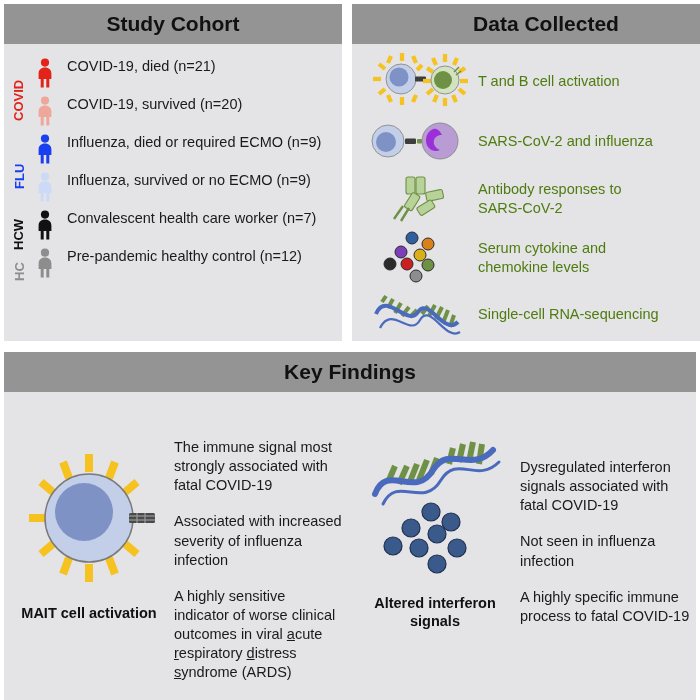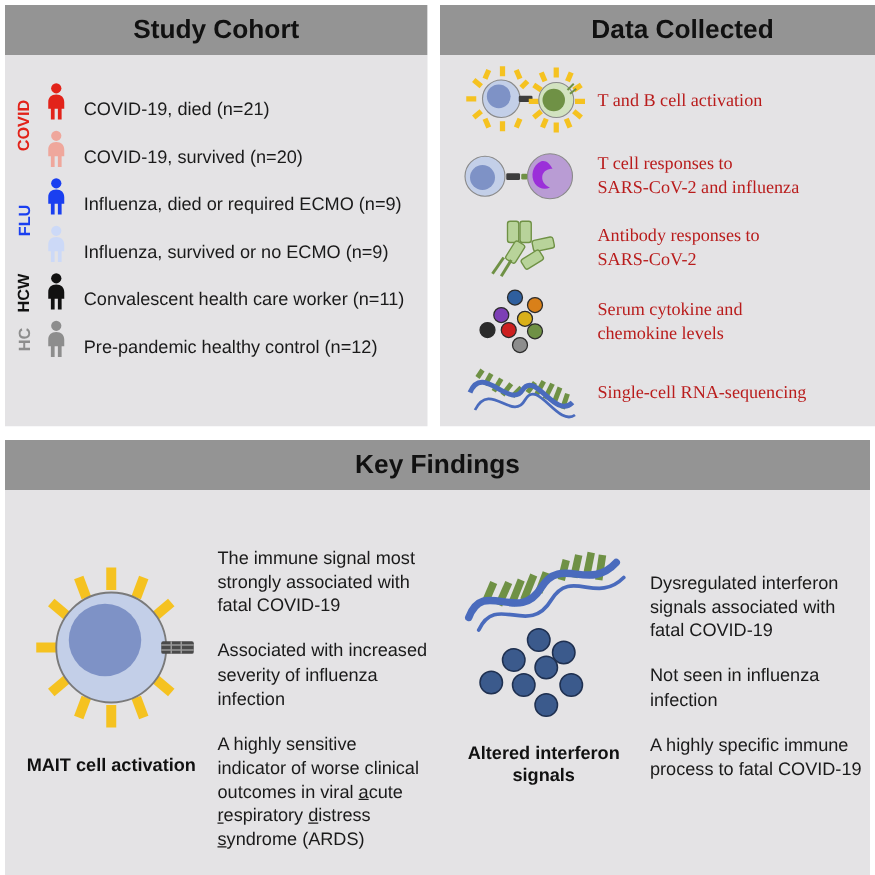--- a/index.html
+++ b/index.html
@@ -26,21 +26,21 @@
 
   
   #panel-cohort{left:4px;top:4px;width:338px;height:337px;}
   #panel-data{left:352px;top:4px;width:388px;height:337px;}
   #panel-findings{left:4px;top:352px;width:692px;height:408px;}
 
   
   .cohort-list{position:relative;padding:14px 0 0 0;}
   .cohort-row{
     position:relative;
-    display:flex;align-items:flex-end;
+    display:flex;align-items:flex-start;
     height:38px;
   }
   .cohort-icon{width:30px;margin-left:26px;display:flex;justify-content:center;align-items:center;}
   .cohort-label{
     font-size:14.5px;color:#1a1a1a;margin-left:7px;white-space:nowrap;
   }
   .grouptag{
     position:absolute;
     writing-mode:vertical-rl;
     transform:rotate(180deg);
@@ -52,21 +52,21 @@
   }
   #tag-covid{left:8px;top:20px;height:72px;color:#e2231a;}
   #tag-flu{left:9px;top:96px;height:72px;color:#1a3ff0;}
   #tag-hcw{left:8px;top:172px;height:36px;color:#111111;}
   #tag-hc{left:9px;top:210px;height:36px;color:#8d8d8d;}
 
   
   .data-list{padding-top:6px;}
   .data-row{display:flex;align-items:center;min-height:52px;}
   .data-fig{width:126px;flex:0 0 126px;display:flex;justify-content:center;align-items:center;}
-  .data-text{font-size:14.5px;color:#b91c1c;line-height:1.3;font-family:Liberation Serif, serif;}
+  .data-text{font-size:14.5px;color:#4d7c0f;line-height:1.3;}
 
   
   .findings-body{display:flex;height:304px;}
   .find-col{flex:1;display:flex;align-items:flex-start;}
   .find-fig-wrap{
     width:170px;flex:0 0 170px;
     display:flex;flex-direction:column;align-items:center;justify-content:center;
     padding-top:48px;
   }
   .find-fig-label{
@@ -135,21 +135,21 @@
         <div class="cohort-label">Influenza, survived or no ECMO (n=9)</div>
       </div>
 
       <div class="cohort-row">
         <div class="cohort-icon">
           <svg width="22" height="30" viewBox="0 0 22 30">
               <circle cx="11" cy="4.6" r="4.1" fill="#111111"></circle>
               <path d="M11 9.6c-4 0-6.4 2.3-6.4 6.2v5.1h2.1v8.6h3.0v-8.6h2.6v8.6h3.0v-8.6h2.1v-5.1c0-3.9-2.4-6.2-6.4-6.2z" fill="#111111"></path>
             </svg>
         </div>
-        <div class="cohort-label">Convalescent health care worker (n=11)</div>
+        <div class="cohort-label">Convalescent health care worker (n=7)</div>
       </div>
 
       <div class="cohort-row">
         <div class="cohort-icon">
           <svg width="22" height="30" viewBox="0 0 22 30">
               <circle cx="11" cy="4.6" r="4.1" fill="#8d8d8d"></circle>
               <path d="M11 9.6c-4 0-6.4 2.3-6.4 6.2v5.1h2.1v8.6h3.0v-8.6h2.6v8.6h3.0v-8.6h2.1v-5.1c0-3.9-2.4-6.2-6.4-6.2z" fill="#8d8d8d"></path>
             </svg>
         </div>
         <div class="cohort-label">Pre-pandemic healthy control (n=12)</div>
@@ -210,21 +210,20 @@
           <svg width="110" height="52" viewBox="0 0 110 52">
             <circle cx="28" cy="26" r="16" fill="#c3cfe8" stroke="#8a8a8a" stroke-width="0.9"></circle>
             <circle cx="26" cy="27" r="10" fill="#7e92c6"></circle>
             <rect x="45" y="23.5" width="11" height="5.5" rx="1" fill="#3d3d3d"></rect>
             <rect x="57" y="24" width="5" height="4.5" rx="1" fill="#6f9145"></rect>
             <circle cx="80" cy="26" r="18" fill="#b99cd4" stroke="#8a8a8a" stroke-width="0.9"></circle>
             <path d="M73 14c-7 3-9 12-5 18 3 4 8 5 12 3-5-2-7-6-6-10 1-3 4-5 8-5-2-4-5-7-9-6z" fill="#9b30d9"></path>
           </svg>
         </div>
         <div class="data-text">
-          <div>T cell responses to</div>
           <div>SARS-CoV-2 and influenza</div>
         </div>
       </div>
 
       <div class="data-row" style="min-height:58px;">
         <div class="data-fig">
           <svg width="90" height="52" viewBox="0 0 90 52">
             <g fill="#b8d39a" stroke="#6f9145" stroke-width="1.1">
               <rect x="36" y="4" width="9" height="17" rx="2"></rect>
               <rect x="46" y="4" width="9" height="17" rx="2"></rect>

